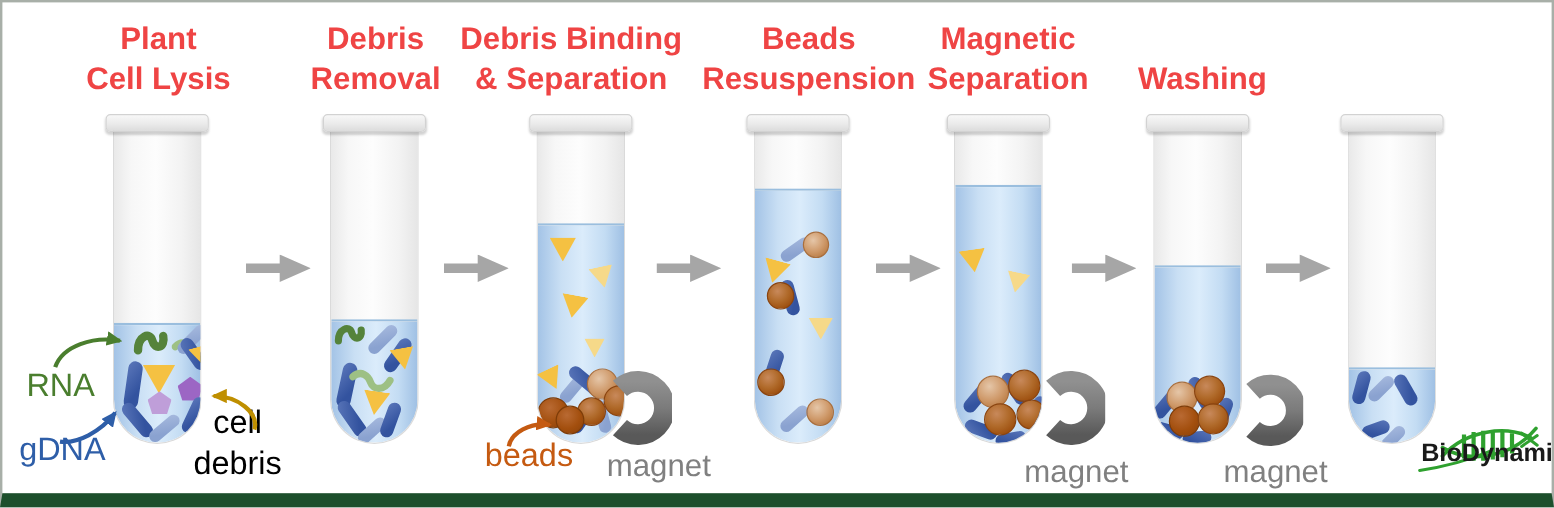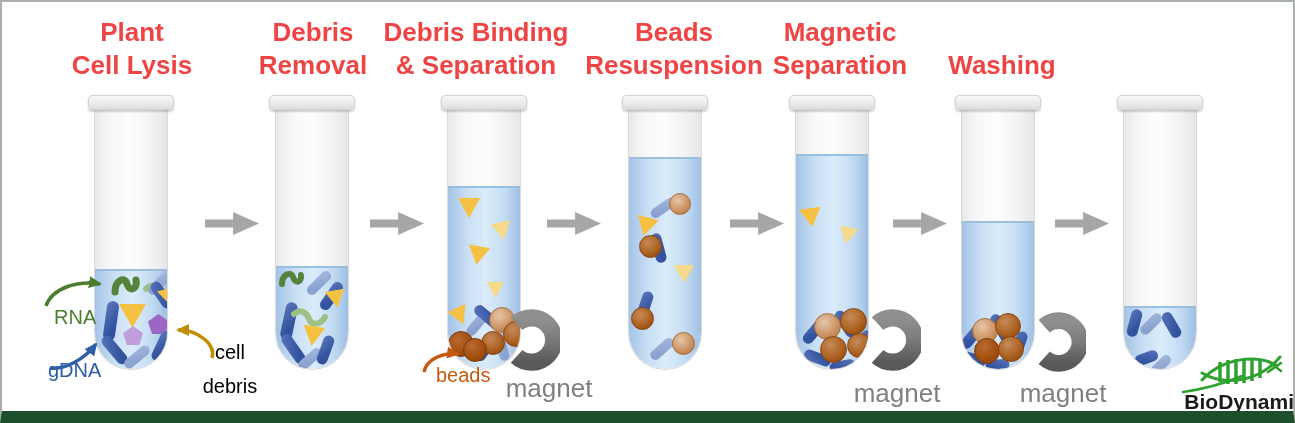--- a/index.html
+++ b/index.html
@@ -38,33 +38,33 @@
   .bead{border-radius:50%;box-sizing:border-box;}
   .bead-br{background:radial-gradient(circle at 38% 32%,#c8895b 0%,#b06a2a 45%,#9c4d0d 80%);border:1px solid #8a4410;}
   .bead-tan{background:radial-gradient(circle at 38% 32%,#e5c6a8 0%,#cf9a6b 50%,#b97a42 85%);border:1px solid #a96f3e;}
   .bead-dk{background:radial-gradient(circle at 38% 32%,#b96a33 0%,#a34f0e 55%,#8f440b 90%);border:1px solid #7d3c08;}
 
   
   .flow-arrow{position:absolute;top:210px;width:54px;height:23px;background:#a6a6a6;
       clip-path:polygon(0 33%,52% 33%,52% 0,100% 50%,52% 100%,52% 67%,0 67%);}
 
   
-  .lbl{position:absolute;font-size:20px;line-height:1.2;white-space:nowrap;margin-left:32px;}
+  .lbl{position:absolute;font-size:27px;line-height:1.2;white-space:nowrap;}
   .lbl-rna{left:20px;top:303px;color:#4a7e2e;}
   .lbl-gdna{left:14px;top:356px;color:#2e5ea8;}
   .lbl-debris{left:150px;top:333px;width:92px;text-align:center;color:#000000;white-space:normal;}
   .lbl-debris span{display:block;line-height:34px;}
   .lbl-beads{left:402px;top:361px;color:#c55a11;}
   .lbl-magnet{position:absolute;transform:translateX(-50%);color:#808080;font-size:26px;white-space:nowrap;}
 
   .arr-svg,.magnet-svg{position:absolute;}
 
   
   .logo{position:absolute;left:1178px;top:350px;width:114px;height:56px;}
-  .logo-text{position:absolute;left:0;top:38px;width:114px;text-align:right;
+  .logo-text{position:absolute;left:0;top:14px;width:114px;text-align:right;
              font-size:21px;font-weight:bold;color:#1a1a1a;letter-spacing:0px;}
 </style>
 </head>
 <body>
 
 <div id="stage">
 
   <div class="step-title" style="left:20px">
       <span>Plant</span>
       <span>Cell Lysis</span>

